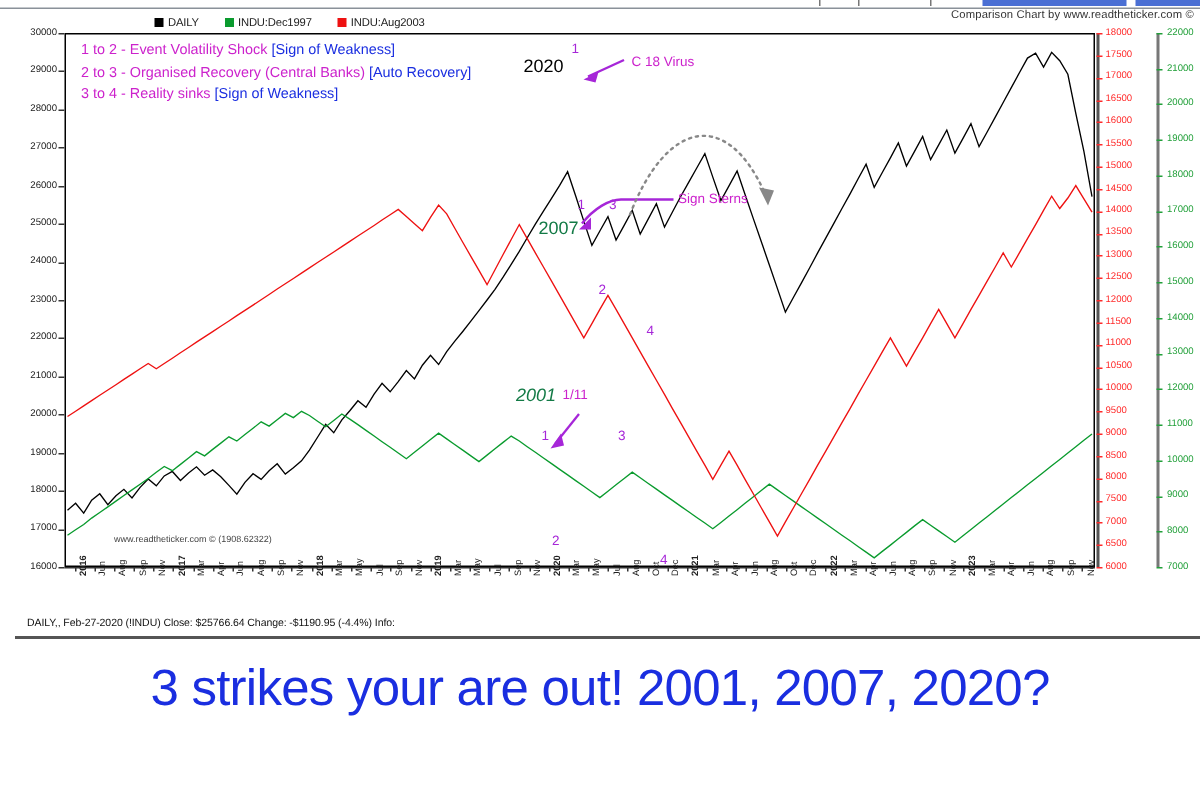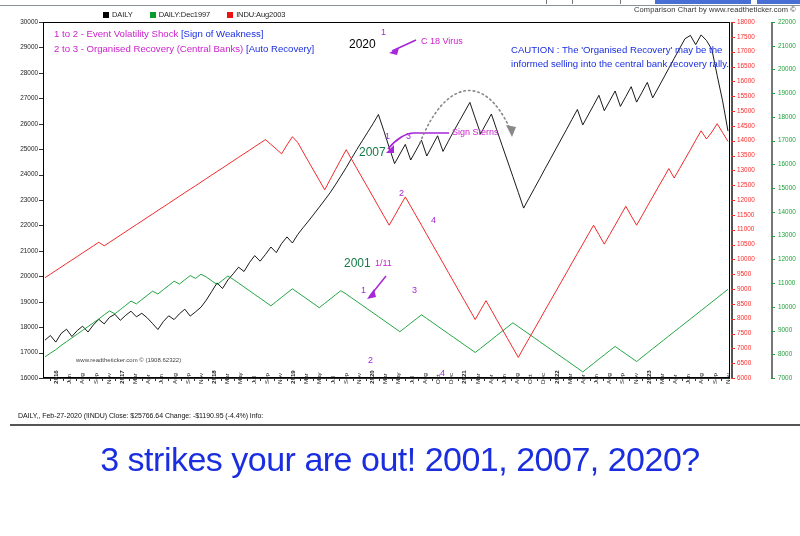--- a/index.html
+++ b/index.html
@@ -102,21 +102,21 @@
 
 <div id="credit">Comparison Chart by www.readtheticker.com ©</div>
 
 <div id="legend">
   <div class="li">
     <span class="sw" style="background:#000000"></span>
     <span class="lb">DAILY</span>
   </div>
   <div class="li">
     <span class="sw" style="background:#0a9b2e"></span>
-    <span class="lb">DAILY:Dec1997</span>
+    <span class="lb">INDU:Dec1997</span>
   </div>
   <div class="li">
     <span class="sw" style="background:#ee1111"></span>
     <span class="lb">INDU:Aug2003</span>
   </div>
 </div>
 
 <div id="chartwrap">
 
   <div class="axis" id="axL">
@@ -156,23 +156,26 @@
 
     <div id="notes">
       <div class="row">
         <span class="magenta">1 to 2 - Event Volatility Shock</span>
         <span class="b">[Sign of Weakness]</span>
       </div>
       <div class="row">
         <span class="magenta">2 to 3 - Organised Recovery (Central Banks)</span>
         <span class="b">[Auto Recovery]</span>
       </div>
+      <div class="row">
+        <span class="magenta">3 to 4 - Reality sinks</span>
+        <span class="b">[Sign of Weakness]</span>
+      </div>
     </div>
 
-    <div id="caution">CAUTION : The 'Organised Recovery' may be the informed selling into the central bank recovery rally.</div>
 
     <svg id="series-svg" width="685" height="354" viewBox="0 0 685 354" preserveAspectRatio="none">
       <polyline id="line-indu" fill="none" stroke="#000000" stroke-width="0.9" points="1.0,317.1 6.4,312.5 11.8,319.1 17.1,310.5 22.5,306.2 27.9,313.5 33.3,307.5 38.6,303.2 44.0,309.0 49.4,301.9 54.8,296.3 60.2,300.9 65.5,294.3 70.9,291.3 76.3,297.3 81.7,292.3 87.0,288.2 92.4,293.8 97.8,290.3 103.2,294.8 108.6,300.6 113.9,306.5 119.3,298.6 124.7,292.8 130.1,296.6 135.4,290.8 140.8,286.2 146.2,293.1 151.6,288.8 157.0,284.2 162.3,277.1 167.7,268.5 173.1,259.9 178.5,265.5 183.9,256.9 189.2,250.8 194.6,244.2 200.0,248.5 205.4,239.7 210.7,232.6 216.1,238.2 221.5,231.4 226.9,224.0 232.3,229.6 237.6,220.5 243.0,213.9 248.4,220.0 253.8,211.4 259.1,204.6 264.5,198.0 269.9,191.1 275.3,184.1 280.7,177.0 286.0,169.9 291.4,161.8 296.8,153.2 302.2,144.6 307.5,135.5 312.9,126.4 318.3,117.8 323.7,109.2 329.1,100.6 334.4,91.5 339.8,107.7 345.2,124.4 350.6,140.6 355.9,131.0 361.3,121.4 366.7,137.0 372.1,127.2 377.5,117.3 382.8,133.0 388.2,122.9 393.6,112.8 399.0,128.4 404.3,118.3 409.7,108.2 415.1,98.6 420.5,89.0 425.9,79.4 431.2,95.1 436.6,110.7 442.0,100.9 447.4,91.0 452.7,106.7 458.1,122.4 463.5,138.0 468.9,153.7 474.3,169.4 479.6,185.1 485.0,175.2 490.4,165.4 495.8,155.5 501.1,145.6 506.5,135.8 511.9,125.9 517.3,116.0 522.7,106.2 528.0,96.3 533.4,86.5 538.8,101.9 544.2,92.0 549.6,82.2 554.9,72.3 560.3,87.7 565.7,77.9 571.1,68.0 576.4,83.4 581.8,73.6 587.2,63.7 592.6,79.1 598.0,69.3 603.3,59.4 608.7,74.8 614.1,65.0 619.5,55.1 624.8,45.3 630.2,35.4 635.6,25.5 641.0,15.7 646.4,12.4 651.7,21.7 657.1,11.9 662.5,17.5 667.9,26.5 673.2,52.6 678.6,77.9 684.0,108.1"></polyline>
       <polyline id="line-green" fill="none" stroke="#0a9b2e" stroke-width="0.9" points="1.0,333.8 6.4,330.2 11.8,326.7 17.1,322.4 22.5,318.7 27.9,314.9 33.3,311.1 38.6,307.3 44.0,303.6 49.4,299.8 54.8,296.0 60.2,291.8 65.5,288.0 70.9,290.8 76.3,286.6 81.7,282.3 87.0,278.1 92.4,280.9 97.8,276.6 103.2,272.4 108.6,268.2 113.9,271.0 119.3,266.7 124.7,262.5 130.1,258.2 135.4,261.1 140.8,256.8 146.2,252.6 151.6,255.4 157.0,251.2 162.3,254.0 167.7,257.8 173.1,261.5 178.5,257.3 183.9,253.0 189.2,256.4 194.6,260.1 200.0,263.9 205.4,267.7 210.7,271.5 216.1,275.2 221.5,279.0 226.9,282.8 232.3,278.5 237.6,274.3 243.0,270.0 248.4,265.8 253.8,269.6 259.1,273.3 264.5,277.1 269.9,280.9 275.3,284.7 280.7,280.4 286.0,276.2 291.4,271.9 296.8,267.7 302.2,271.0 307.5,274.8 312.9,278.5 318.3,282.3 323.7,286.1 329.1,289.9 334.4,293.6 339.8,297.4 345.2,301.2 350.6,305.0 355.9,308.7 361.3,304.5 366.7,300.2 372.1,296.0 377.5,291.8 382.8,295.5 388.2,299.3 393.6,303.1 399.0,306.9 404.3,310.6 409.7,314.4 415.1,318.2 420.5,322.0 425.9,325.7 431.2,329.5 436.6,325.3 442.0,321.0 447.4,316.8 452.7,312.5 458.1,308.3 463.5,304.0 468.9,299.8 474.3,303.6 479.6,307.3 485.0,311.1 490.4,314.9 495.8,318.7 501.1,322.4 506.5,326.2 511.9,330.0 517.3,333.8 522.7,337.5 528.0,341.3 533.4,345.1 538.8,348.9 544.2,344.6 549.6,340.4 554.9,336.1 560.3,331.9 565.7,327.6 571.1,323.4 576.4,327.2 581.8,330.9 587.2,334.7 592.6,338.5 598.0,334.2 603.3,330.0 608.7,325.7 614.1,321.5 619.5,317.2 624.8,313.0 630.2,308.7 635.6,304.5 641.0,300.2 646.4,296.0 651.7,291.8 657.1,287.5 662.5,283.3 667.9,279.0 673.2,274.8 678.6,270.5 684.0,266.3"></polyline>
       <polyline id="line-red" fill="none" stroke="#ee1111" stroke-width="0.9" points="1.0,254.7 6.4,251.2 11.8,247.6 17.1,244.1 22.5,240.5 27.9,237.0 33.3,233.5 38.6,229.9 44.0,226.4 49.4,222.8 54.8,219.3 60.2,222.8 65.5,219.3 70.9,215.8 76.3,212.2 81.7,208.7 87.0,205.1 92.4,201.6 97.8,198.1 103.2,194.5 108.6,191.0 113.9,187.4 119.3,183.9 124.7,180.4 130.1,176.8 135.4,173.3 140.8,169.7 146.2,166.2 151.6,162.7 157.0,159.1 162.3,155.6 167.7,152.0 173.1,148.5 178.5,145.0 183.9,141.4 189.2,137.9 194.6,134.3 200.0,130.8 205.4,127.3 210.7,123.7 216.1,120.2 221.5,116.6 226.9,121.4 232.3,126.1 237.6,130.8 243.0,121.9 248.4,113.7 253.8,119.6 259.1,129.0 264.5,138.5 269.9,147.9 275.3,157.3 280.7,166.8 286.0,156.8 291.4,146.7 296.8,136.7 302.2,126.7 307.5,136.1 312.9,145.6 318.3,155.0 323.7,164.4 329.1,173.9 334.4,183.3 339.8,192.8 345.2,202.2 350.6,192.8 355.9,183.3 361.3,173.9 366.7,183.3 372.1,192.8 377.5,202.2 382.8,211.6 388.2,221.1 393.6,230.5 399.0,239.9 404.3,249.4 409.7,258.8 415.1,268.3 420.5,277.7 425.9,287.1 431.2,296.6 436.6,287.1 442.0,277.7 447.4,287.1 452.7,296.6 458.1,306.0 463.5,315.5 468.9,324.9 474.3,334.4 479.6,324.9 485.0,315.5 490.4,306.0 495.8,296.6 501.1,287.1 506.5,277.7 511.9,268.3 517.3,258.8 522.7,249.4 528.0,239.9 533.4,230.5 538.8,221.1 544.2,211.6 549.6,202.2 554.9,211.6 560.3,221.1 565.7,211.6 571.1,202.2 576.4,192.8 581.8,183.3 587.2,192.8 592.6,202.2 598.0,192.8 603.3,183.3 608.7,173.9 614.1,164.4 619.5,155.0 624.8,145.6 630.2,155.0 635.6,145.6 641.0,136.1 646.4,126.7 651.7,117.2 657.1,107.8 662.5,116.0 667.9,109.0 673.2,100.7 678.6,109.6 684.0,118.4"></polyline>
     </svg>
 
     <svg width="685" height="354" viewBox="0 0 685 354" style="position:absolute;left:0;top:0;pointer-events:none">
 
       <g>
@@ -192,21 +195,21 @@
       </g>
 
       <g>
         <line x1="342" y1="253" x2="326" y2="273" stroke="#a626d8" stroke-width="1.5"></line>
         <polygon points="323,276 330,266 332,274" fill="#a626d8"></polygon>
       </g>
     </svg>
 
     <div class="ylabel k" style="left:305px;top:14px;">2020</div>
     <div class="ylabel g" style="left:315px;top:122px;">2007</div>
-    <div class="ylabel g" style="left:300px;top:233px;">2001</div>
+    <div class="ylabel g" style="left:300px;top:233px;font-style:italic;">2001</div>
 
     <div class="ann magenta" style="left:377px;top:13px;font-size:9px;">C 18 Virus</div>
     <div class="ann magenta" style="left:408px;top:104px;font-size:9px;">Sign Sterns</div>
     <div class="ann magenta" style="left:331px;top:235px;font-size:9px;">1/11</div>
 
     <div class="wlabel purple" style="left:337px;top:4px;">1</div>
 
     <div class="wlabel purple" style="left:341px;top:108px;">1</div>
     <div class="wlabel purple" style="left:355px;top:165px;">2</div>
     <div class="wlabel purple" style="left:362px;top:108px;">3</div>

